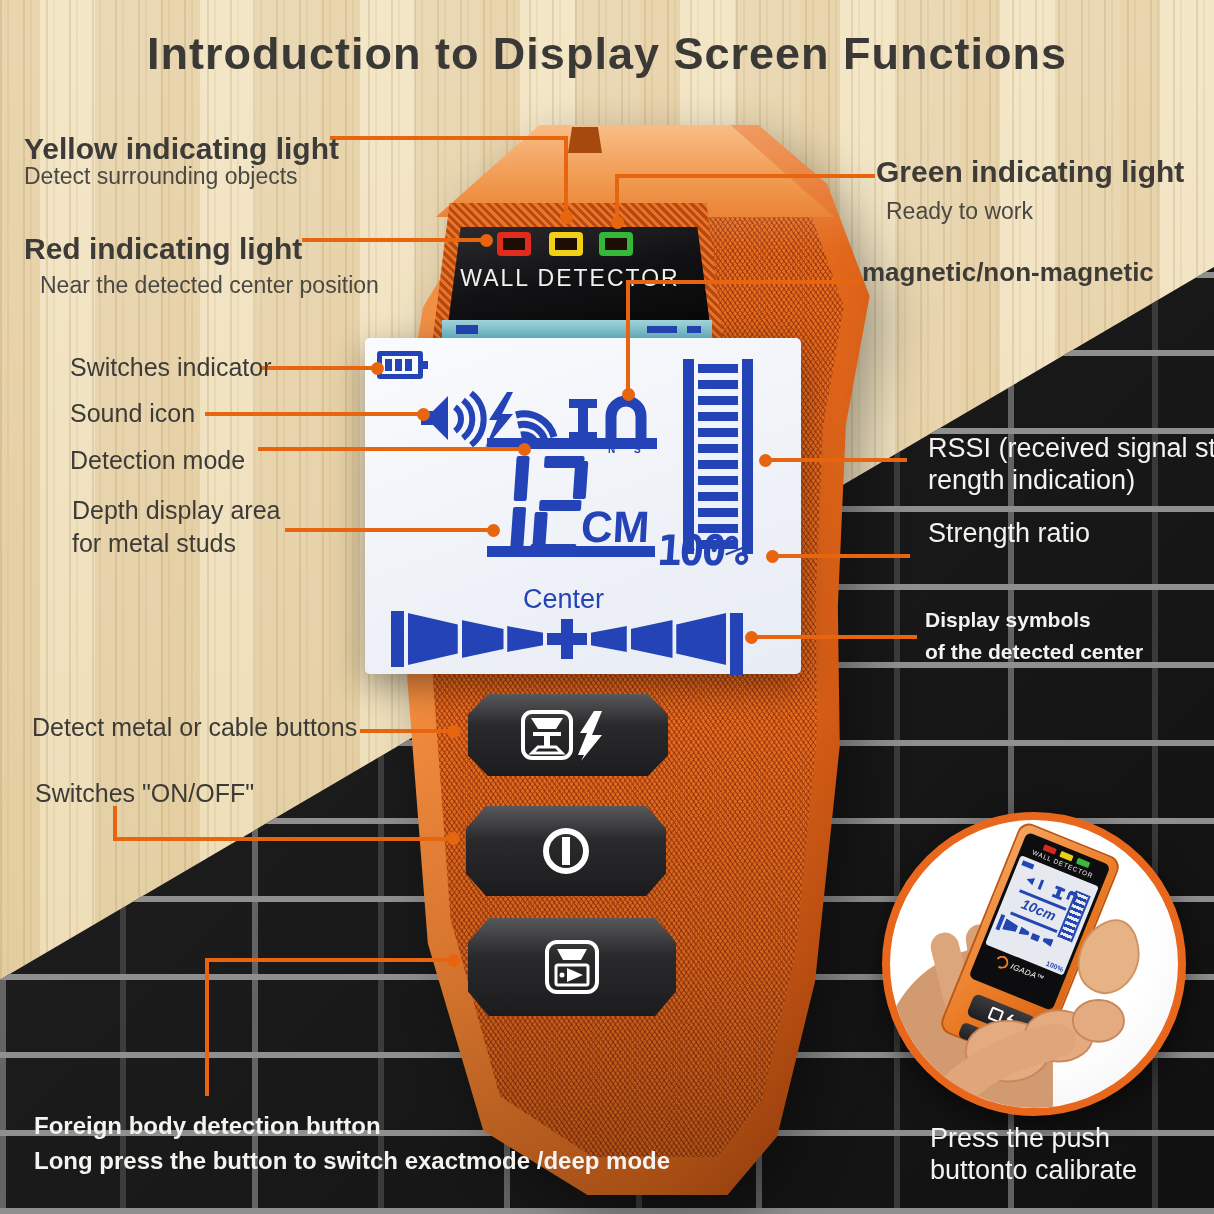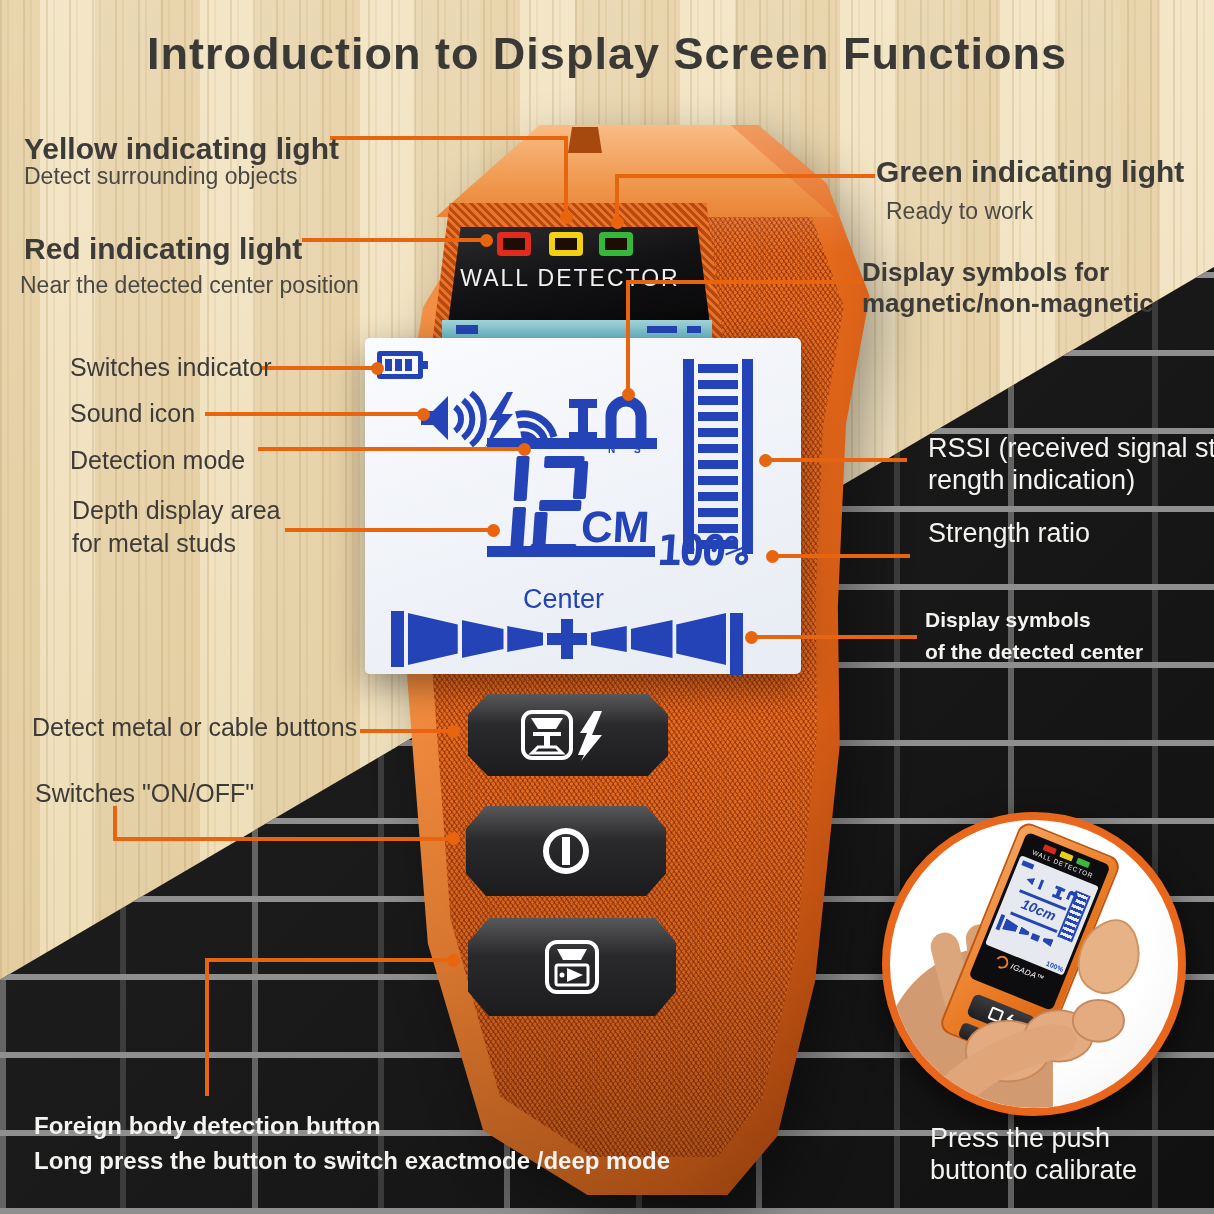--- a/index.html
+++ b/index.html
@@ -319,27 +319,26 @@
   <div class="dot" style="left:447px;top:832px;"></div>
 
   <div class="cl" style="left:205px;top:958px;width:248px;height:4px;"></div>
   <div class="cl" style="left:205px;top:958px;width:4px;height:138px;"></div>
   <div class="dot" style="left:447px;top:954px;"></div>
 
   <div class="lbl lbl-title" style="left:24px;top:132px;">Yellow indicating light</div>
   <div class="lbl lbl-title" style="left:24px;top:232px;">Red indicating light</div>
 
   <div class="lbl lbl-sub" style="left:24px;top:163px;">Detect surrounding objects</div>
-  <div class="lbl lbl-sub" style="left:20px;top:272px;">Near the detected center position</div>
+  <div class="lbl lbl-sub" style="left:40px;top:272px;">Near the detected center position</div>
 
   <div class="lbl lbl-title" style="left:876px;top:155px;">Green indicating light</div>
   <div class="lbl lbl-sub" style="left:886px;top:192px;margin-top:6px;">Ready to work</div>
 
   <div class="lbl lbl-b26" style="left:862px;top:257px;">
-    <div>Display symbols for</div>
     <div>magnetic/non-magnetic</div>
   </div>
 
   <div class="lbl lbl-mid" style="left:70px;top:353px;">Switches indicator</div>
   <div class="lbl lbl-mid" style="left:70px;top:399px;">Sound icon</div>
   <div class="lbl lbl-mid" style="left:70px;top:446px;">Detection mode</div>
   <div class="lbl lbl-mid" style="left:72px;top:494px;line-height:33px;">
     <div>Depth display area</div>
     <div>for metal studs</div>
   </div>

